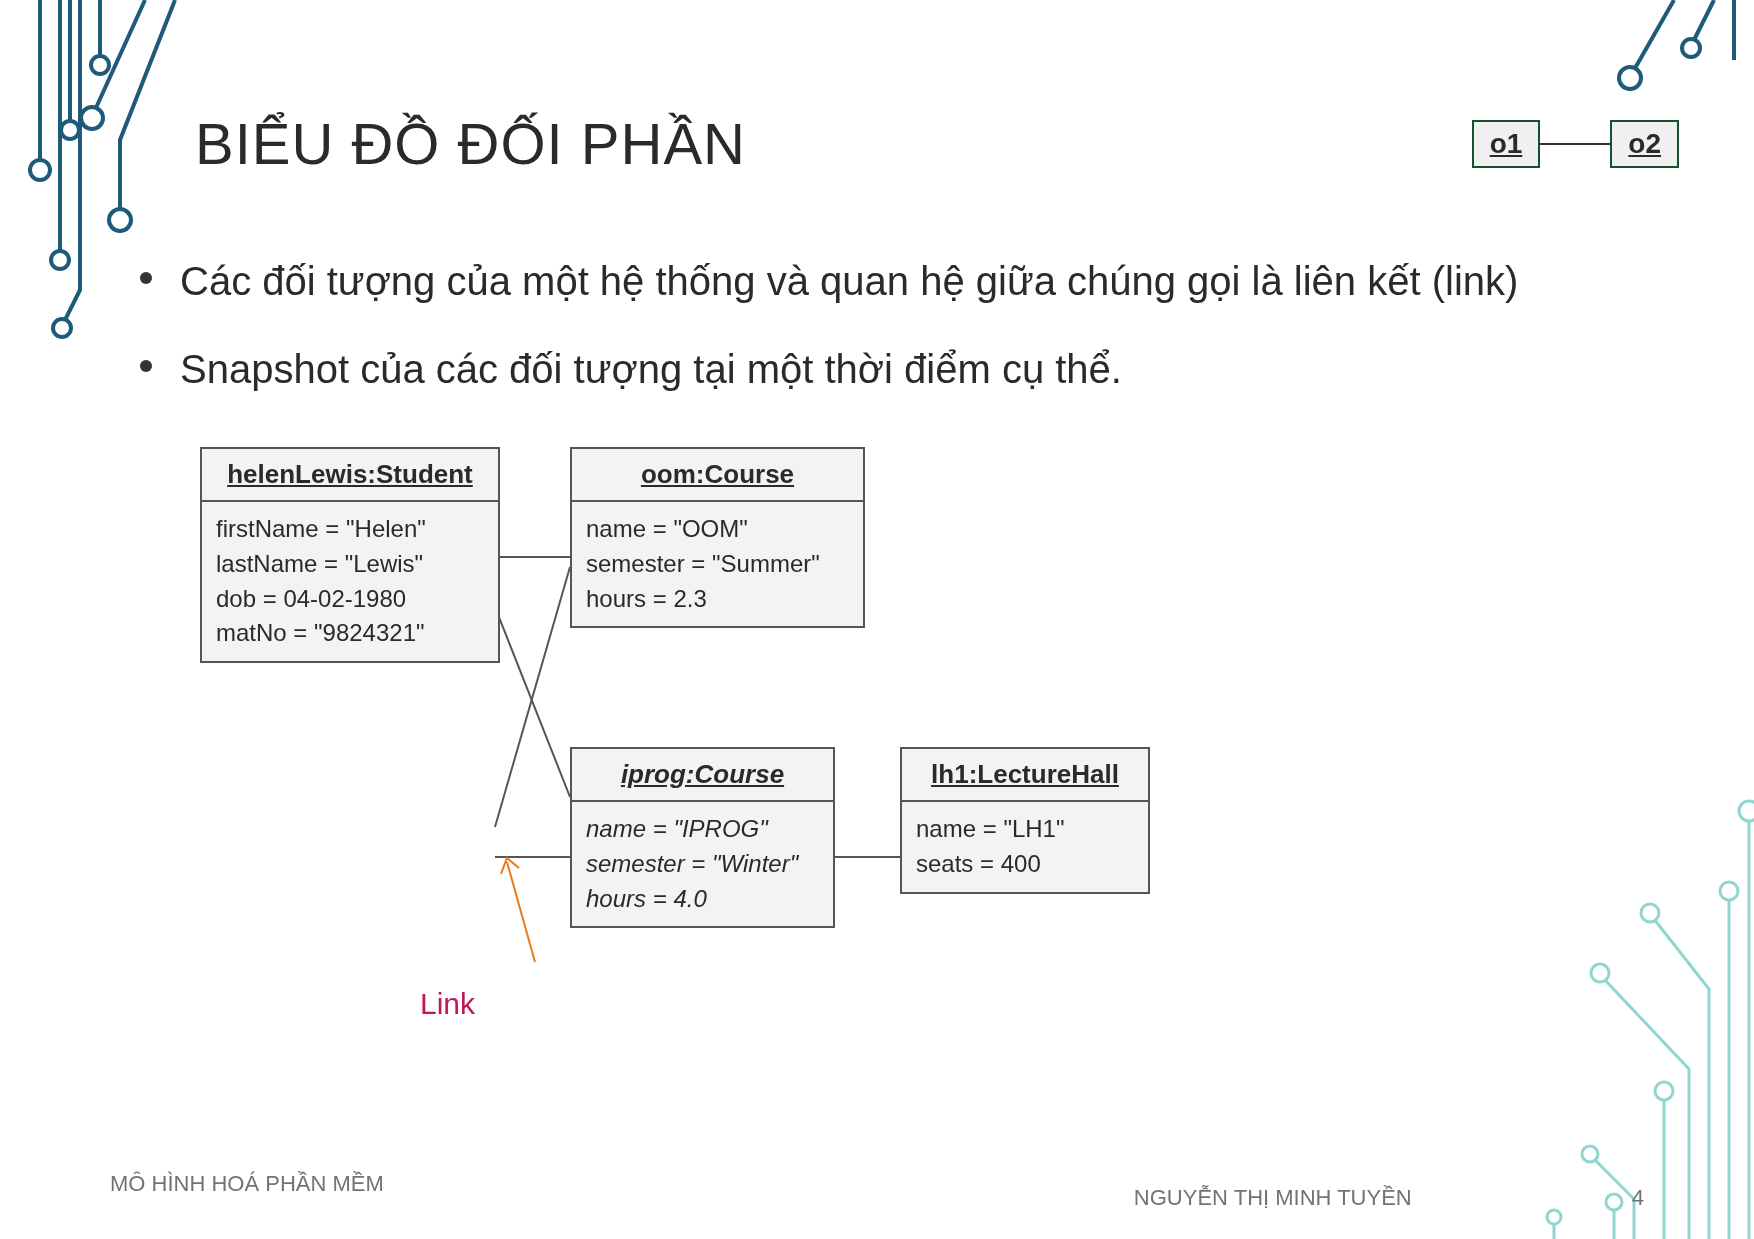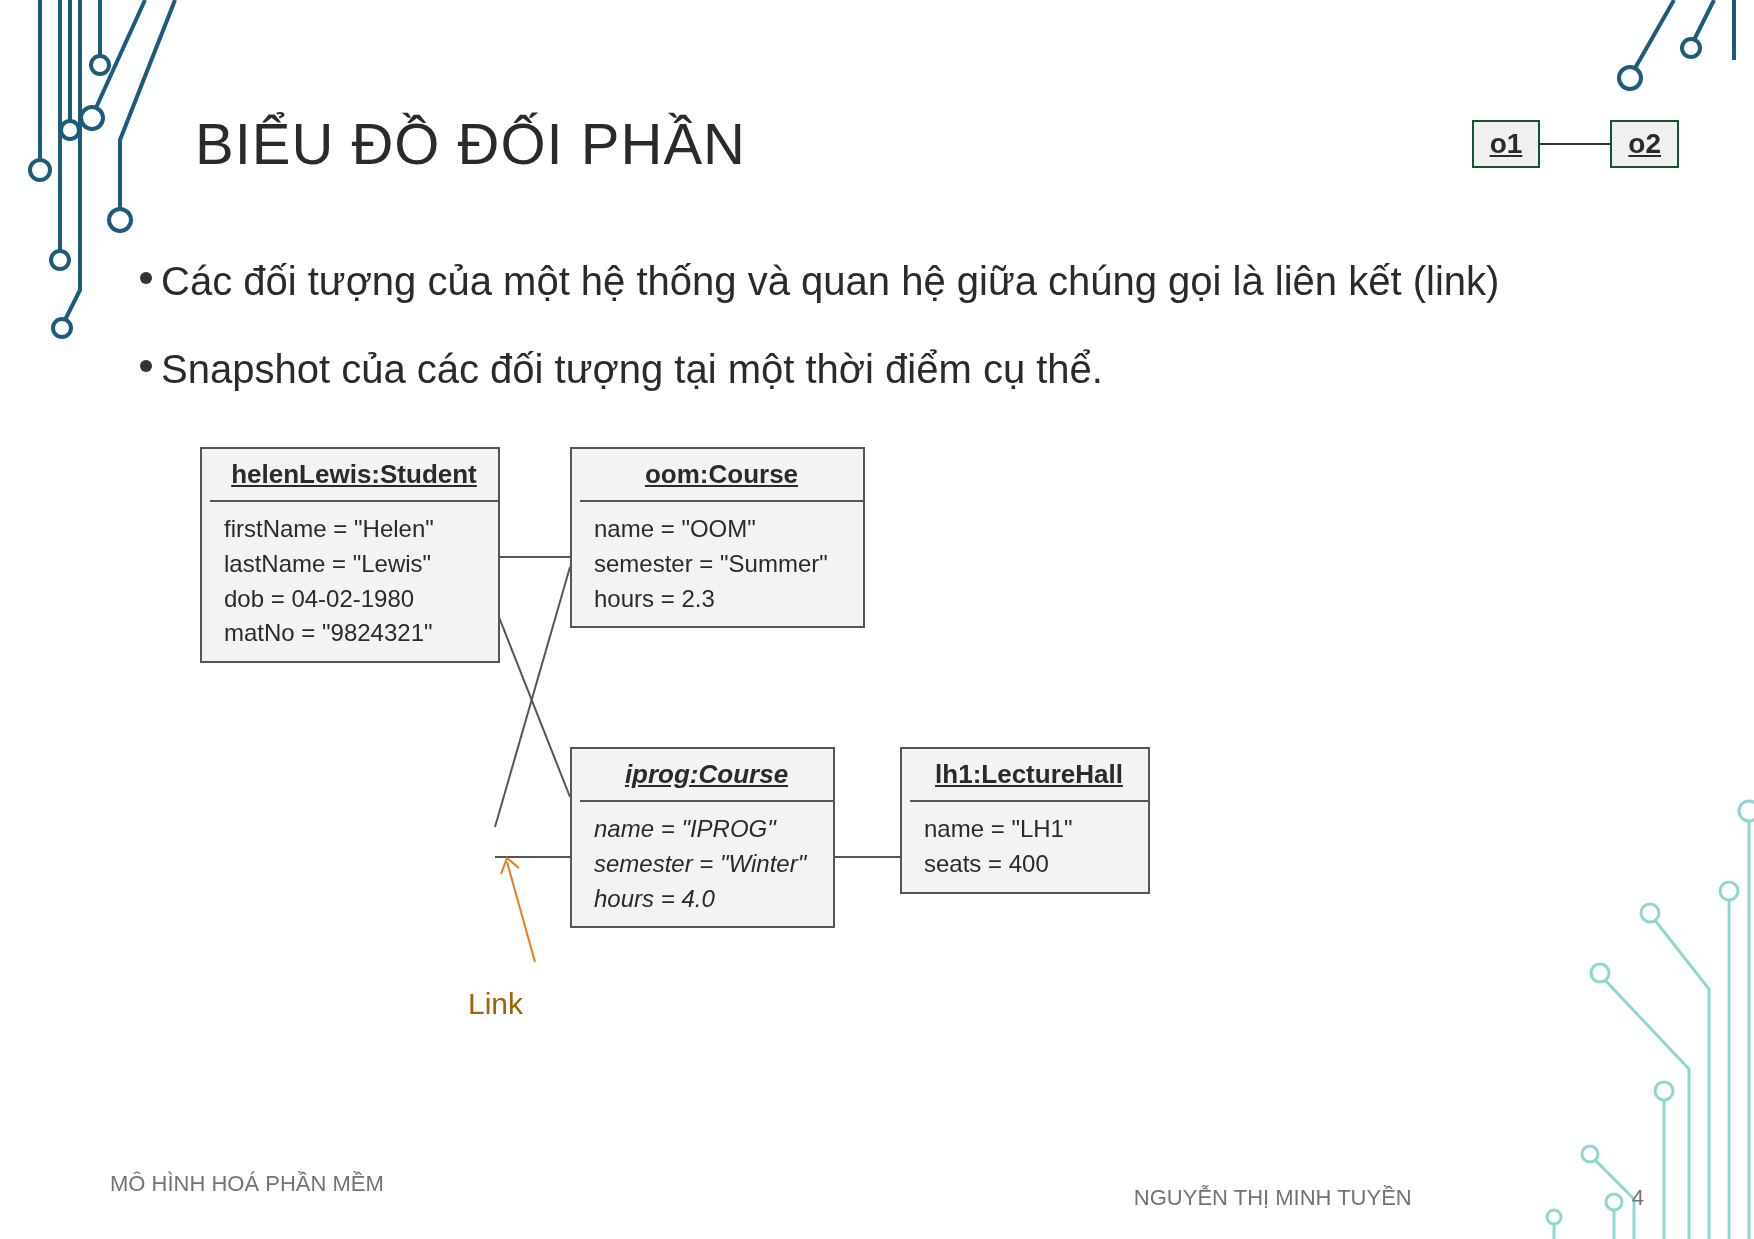--- a/index.html
+++ b/index.html
@@ -9,29 +9,29 @@
   .circuit-tr { top: 0; right: 0; width: 190px; height: 160px; }
   .circuit-br { bottom: 0; right: 0; width: 400px; height: 600px; }
 
   .title { position: absolute; left: 195px; top: 110px; font-size: 58px; font-weight: 400; letter-spacing: 1px; }
 
   .notation { position: absolute; right: 75px; top: 120px; display: flex; align-items: center; gap: 0; }
   .notation .obox { border: 2px solid #14532d; background: #f0f0f0; padding: 6px 16px; font-weight: 700; text-decoration: underline; font-size: 28px; }
   .notation .conn { width: 70px; height: 0; border-top: 2px solid #333; }
 
   .bullet-list { position: absolute; left: 140px; top: 250px; right: 120px; }
-  .bullet-item { display: flex; gap: 9px; font-size: 40px; line-height: 1.55; margin-bottom: 26px; }
+  .bullet-item { display: flex; gap: 28px; font-size: 40px; line-height: 1.55; margin-bottom: 26px; }
   .bullet-item .dot { width: 12px; height: 12px; border-radius: 50%; background: #333; margin-top: 22px; flex-shrink: 0; }
 
   .diagram { position: absolute; left: 200px; top: 447px; width: 1260px; height: 640px; }
-  .umlbox { position: absolute; background: #f3f3f3; border: 2px solid #555; padding-left: 8px; }
+  .umlbox { position: absolute; background: #f3f3f3; border: 2px solid #555; }
   .umlbox .hdr { border-bottom: 2px solid #555; text-align: center; font-weight: 700; text-decoration: underline; padding: 10px 8px; font-size: 26px; }
   .umlbox .body { padding: 10px 14px; font-size: 24px; line-height: 1.45; }
   .linklines { position: absolute; left: 0; top: 0; width: 100%; height: 100%; }
-  .link-label { position: absolute; color: #a16207; font-size: 30px; margin-left: 48px; }
+  .link-label { position: absolute; color: #be185d; font-size: 30px; }
   .link-arrow { position: absolute; }
 
   .footer { position: absolute; bottom: 28px; left: 0; right: 0; display: flex; justify-content: space-between; padding: 0 110px; color: #737373; font-size: 22px; align-items: center; }
 </style>
 </head>
 <body>
 
 <svg class="circuit circuit-tl" viewBox="0 0 230 370">
   <g stroke="#1e5a7a" stroke-width="4" fill="none">
     <path d="M40 0 L40 160"></path>

